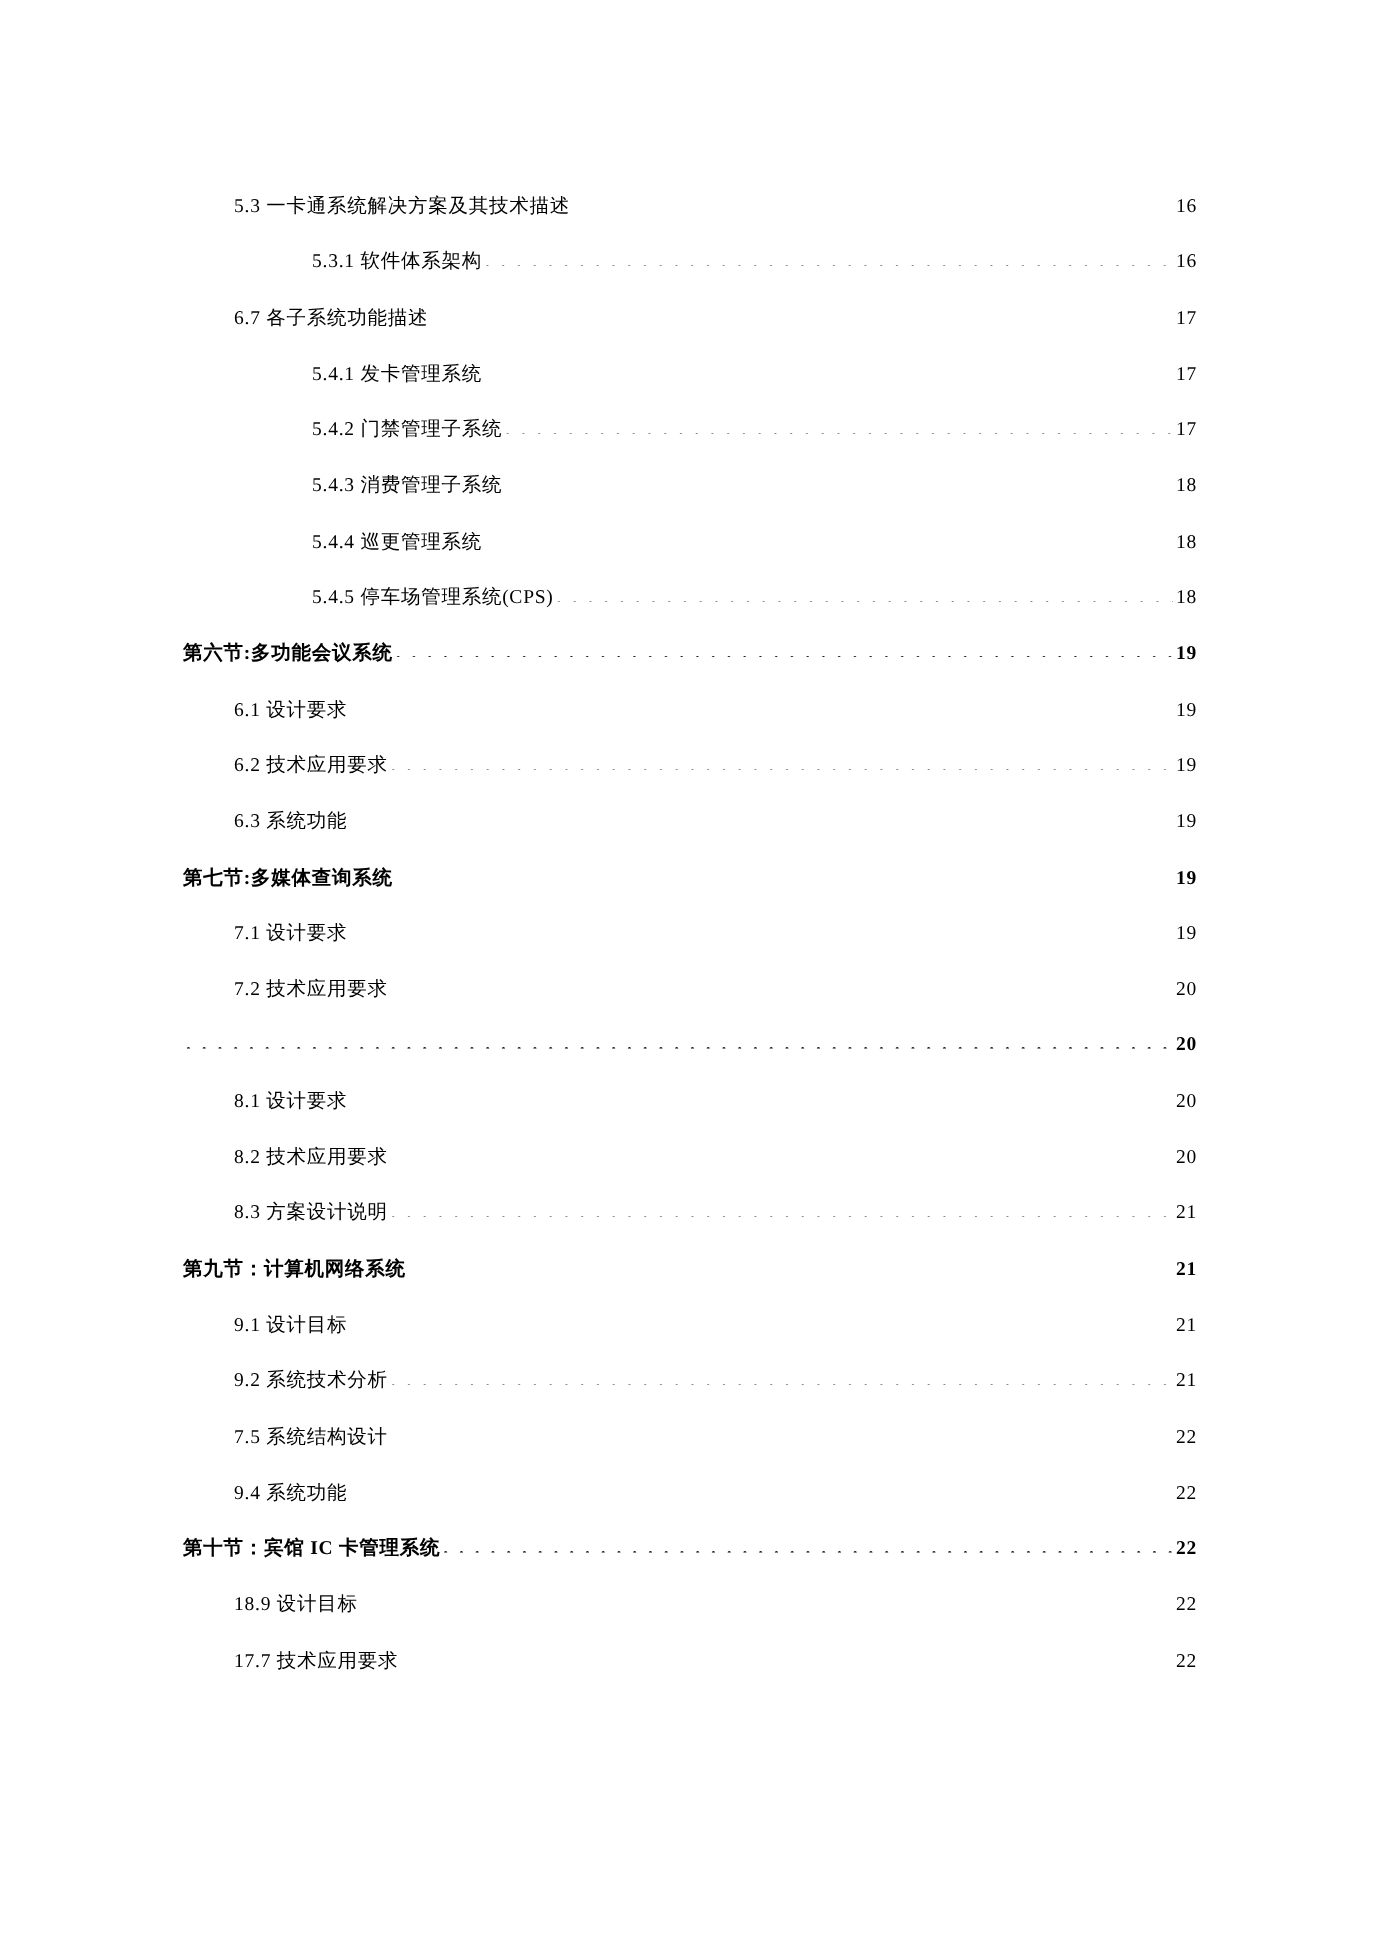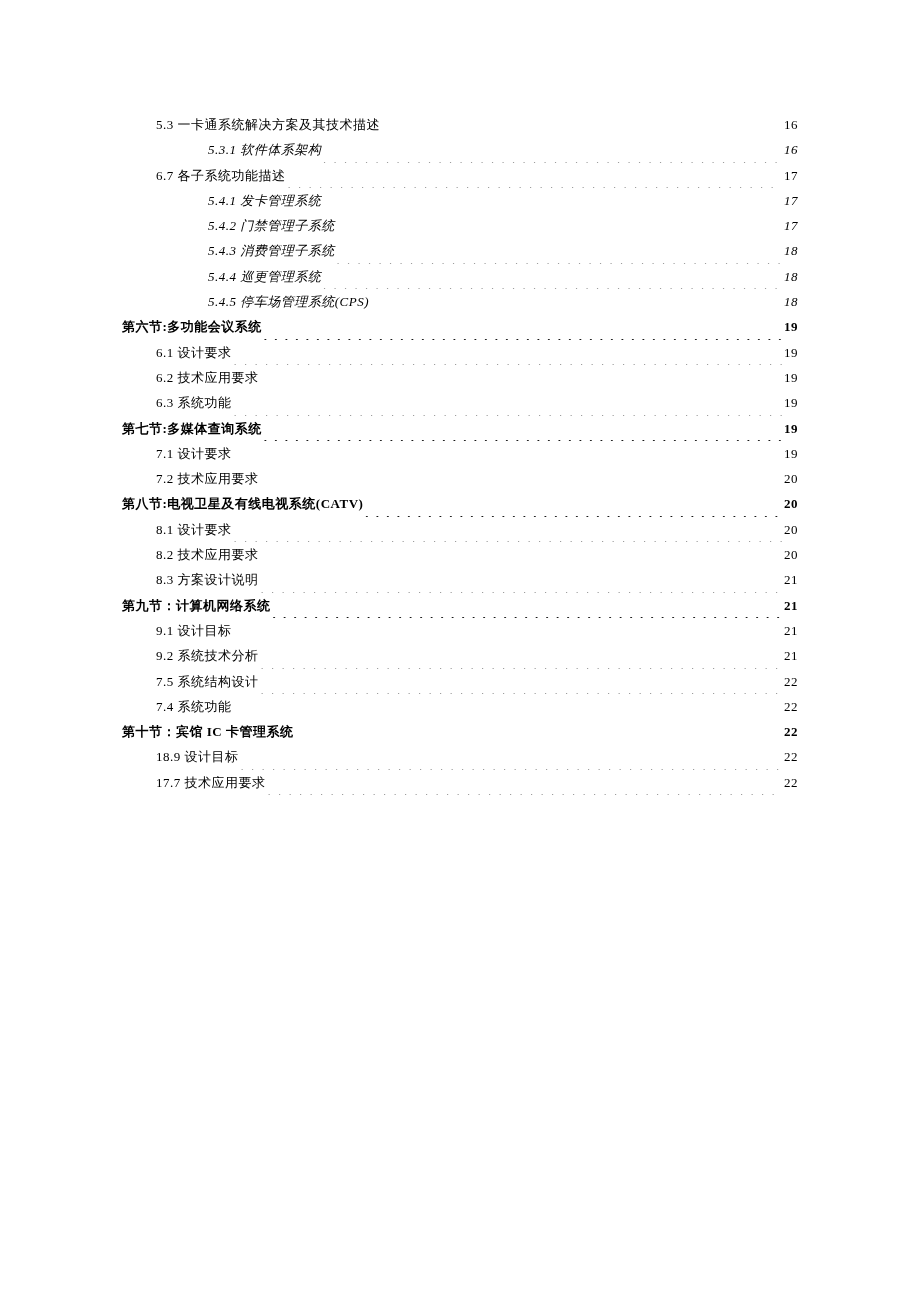--- a/index.html
+++ b/index.html
@@ -7,42 +7,43 @@
       width: 920px;
       height: 1302px;
       background: #fff;
       font-family: "SimSun", "宋体", serif;
       font-size: 13px;
       color: #000;
       padding: 112px 122px 0 122px;
     }
     .toc-entry {
       display: flex;
-      align-items: flex-end;
+      align-items: flex-start;
       line-height: 25.3px;
       white-space: nowrap;
+      margin-top: 12px;
     }
     .toc-title { flex-shrink: 0; letter-spacing: 0.5px; }
     .toc-dots {
       flex: 1;
       overflow: hidden;
       letter-spacing: 2px;
       color: #000;
       margin: 0 2px;
     }
     .toc-dots::before {
       content: ". . . . . . . . . . . . . . . . . . . . . . . . . . . . . . . . . . . . . . . . . . . . . . . . . . . . . . . . . . . . . . . . . . . . . . . . . . . . . . . . . . . . . . . . . . . . . . . . . . . . . . . . . . . . . . . . . . . .";
       display: block;
       overflow: hidden;
       height: 1.2em;
     }
     .toc-page { flex-shrink: 0; letter-spacing: 0.5px; }
     .indent-0 { padding-left: 0; font-weight: bold; }
     .indent-1 { padding-left: 34px; }
-    .indent-2 { padding-left: 86px; font-style: italic; }
+    .indent-2 { padding-left: 86px; }
   </style>
 </head>
 <body>
 
 <div id="toc-root">
     <div class="toc-entry indent-1">
       <span class="toc-title">5.3 一卡通系统解决方案及其技术描述</span>
       <span class="toc-dots"></span>
       <span class="toc-page">16</span>
     </div>
@@ -110,21 +111,20 @@
       <span class="toc-title">7.1 设计要求</span>
       <span class="toc-dots"></span>
       <span class="toc-page">19</span>
     </div>
     <div class="toc-entry indent-1">
       <span class="toc-title">7.2 技术应用要求</span>
       <span class="toc-dots"></span>
       <span class="toc-page">20</span>
     </div>
     <div class="toc-entry indent-0">
-      <span class="toc-title">第八节:电视卫星及有线电视系统(CATV)</span>
       <span class="toc-dots"></span>
       <span class="toc-page">20</span>
     </div>
     <div class="toc-entry indent-1">
       <span class="toc-title">8.1 设计要求</span>
       <span class="toc-dots"></span>
       <span class="toc-page">20</span>
     </div>
     <div class="toc-entry indent-1">
       <span class="toc-title">8.2 技术应用要求</span>
@@ -150,21 +150,21 @@
       <span class="toc-title">9.2 系统技术分析</span>
       <span class="toc-dots"></span>
       <span class="toc-page">21</span>
     </div>
     <div class="toc-entry indent-1">
       <span class="toc-title">7.5 系统结构设计</span>
       <span class="toc-dots"></span>
       <span class="toc-page">22</span>
     </div>
     <div class="toc-entry indent-1">
-      <span class="toc-title">7.4 系统功能</span>
+      <span class="toc-title">9.4 系统功能</span>
       <span class="toc-dots"></span>
       <span class="toc-page">22</span>
     </div>
     <div class="toc-entry indent-0">
       <span class="toc-title">第十节：宾馆 IC 卡管理系统</span>
       <span class="toc-dots"></span>
       <span class="toc-page">22</span>
     </div>
     <div class="toc-entry indent-1">
       <span class="toc-title">18.9 设计目标</span>

